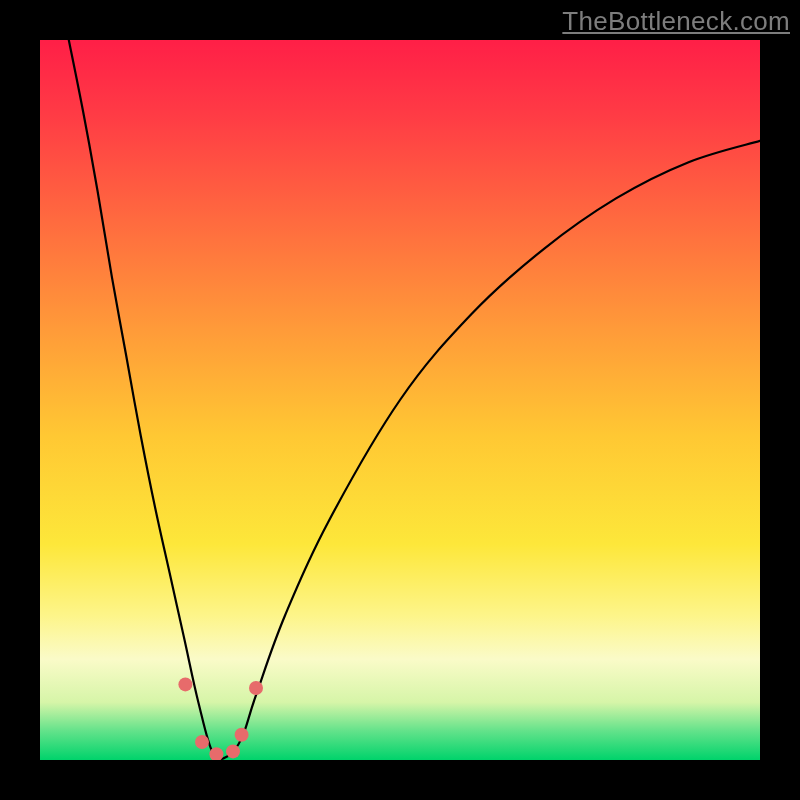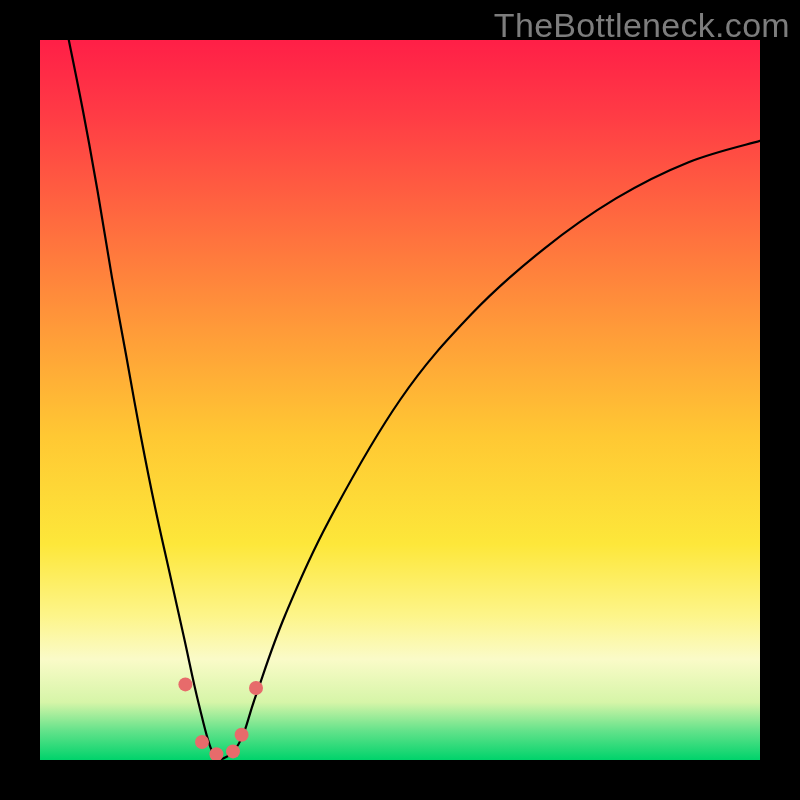--- a/index.html
+++ b/index.html
@@ -47,24 +47,25 @@
       #d6f5a8 92%,
       #62e28a 96%,
       #00d36b 100%
     );
   }
   .watermark {
     position: absolute;
     top: 6px;
     right: 10px;
     color: #7d7d7d;
-    font-size: 34px;
+    font-size: 26px;
     letter-spacing: 0.3px;
     font-weight: 500;
     user-select: none;
+    text-decoration: underline;
   }
   svg.curves {
     position: absolute;
     left: 0;
     top: 0;
     width: 720px;
     height: 720px;
     overflow: visible;
   }
   .curve {

